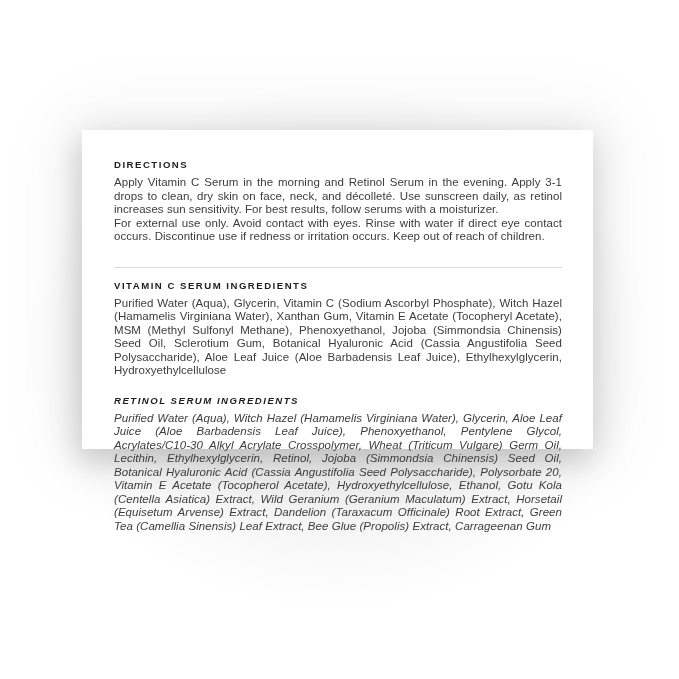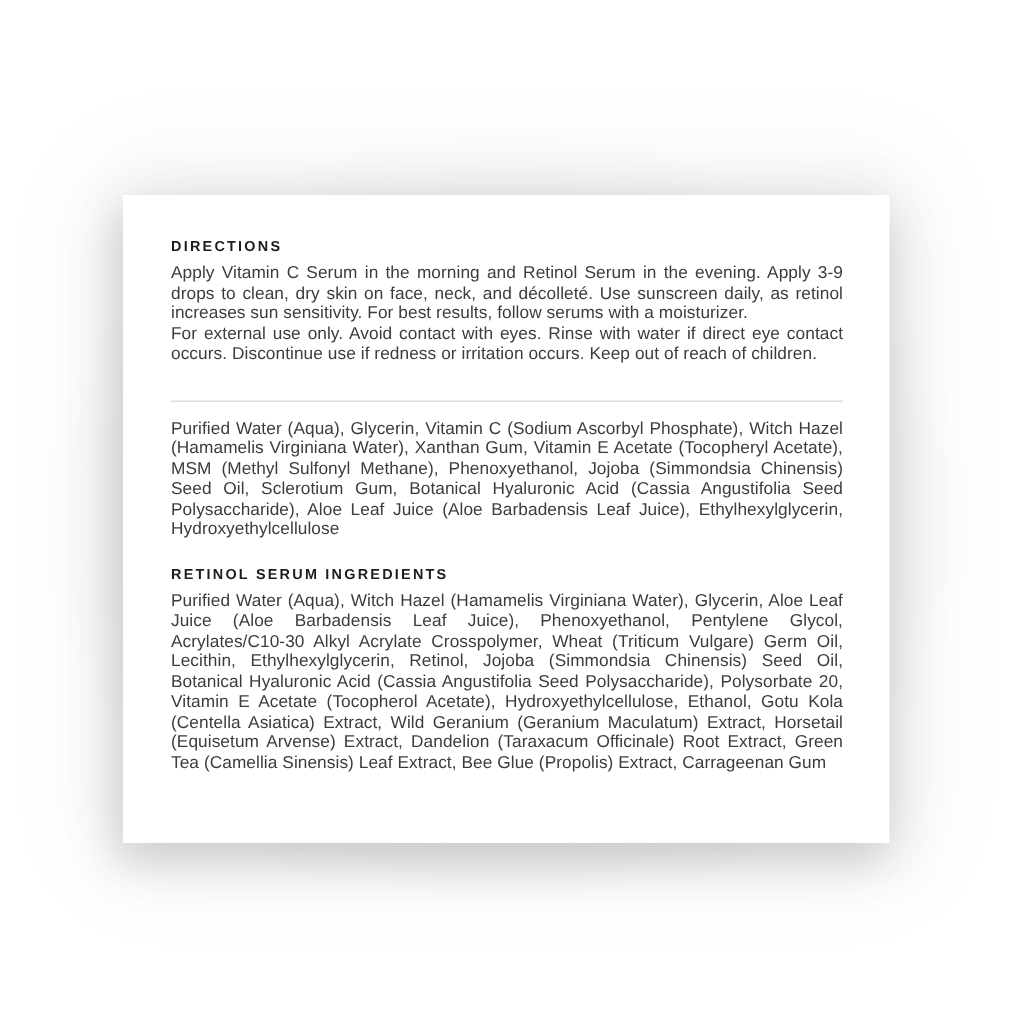--- a/index.html
+++ b/index.html
@@ -16,21 +16,21 @@
     width: 679px;
     height: 679px;
     background: radial-gradient(ellipse 330px 280px at 338px 346px,
                 rgba(0,0,0,0.055) 55%, rgba(0,0,0,0.02) 78%, rgba(0,0,0,0) 95%);
   }
   .card {
     position: absolute;
     left: 82px;
     top: 130px;
     width: 511px;
-    height: 432px;
+    height: 319px;
     box-sizing: border-box;
     background: var(--card-bg, #ffffff);
     padding: 29px 31px 24px 32px;
     box-shadow:
       0 8px 34px 4px rgba(0,0,0,0.13),
       0 0 70px 18px rgba(0,0,0,0.05),
       -6px 14px 22px rgba(0,0,0,0.06);
   }
   .section-heading {
     margin: 0 0 6px 0;
@@ -47,37 +47,38 @@
     color: var(--body-text, #3c3c3c);
     text-align: justify;
   }
   .warning-paragraph { }
   .divider {
     border: none;
     border-top: 1px solid var(--divider, #dcdcdc);
     margin: 23px 0 12px 0;
     height: 0;
   }
-  .section-retinol { margin-top: 17px; }
+  .section-retinol { margin-top: 17px; font-style: italic; }
 </style>
 </head>
 <body>
 
 <div class="scene">
   <div class="card">
 
     <section>
       <h2 class="section-heading">DIRECTIONS</h2>
-      <p class="body-text">Apply Vitamin C Serum in the morning and Retinol Serum in the evening. Apply 3-9 drops to clean, dry skin on face, neck, and décolleté. Use sunscreen daily, as retinol increases sun sensitivity. For best results, follow serums with a moisturizer.</p>
+      <p class="body-text">Apply Vitamin C Serum in the morning and Retinol Serum in the evening. Apply 3-1 drops to clean, dry skin on face, neck, and décolleté. Use sunscreen daily, as retinol increases sun sensitivity. For best results, follow serums with a moisturizer.</p>
       <p class="body-text warning-paragraph">For external use only. Avoid contact with eyes. Rinse with water if direct eye contact occurs. Discontinue use if redness or irritation occurs. Keep out of reach of children.</p>
     </section>
 
     <hr class="divider">
 
     <section>
+      <h2 class="section-heading">VITAMIN C SERUM INGREDIENTS</h2>
       <p class="body-text">Purified Water (Aqua), Glycerin, Vitamin C (Sodium Ascorbyl Phosphate), Witch Hazel (Hamamelis Virginiana Water), Xanthan Gum, Vitamin E Acetate (Tocopheryl Acetate), MSM (Methyl Sulfonyl Methane), Phenoxyethanol, Jojoba (Simmondsia Chinensis) Seed Oil, Sclerotium Gum, Botanical Hyaluronic Acid (Cassia Angustifolia Seed Polysaccharide), Aloe Leaf Juice (Aloe Barbadensis Leaf Juice), Ethylhexylglycerin, Hydroxyethylcellulose</p>
     </section>
 
     <section class="section-retinol">
       <h2 class="section-heading">RETINOL SERUM INGREDIENTS</h2>
       <p class="body-text">Purified Water (Aqua), Witch Hazel (Hamamelis Virginiana Water), Glycerin, Aloe Leaf Juice (Aloe Barbadensis Leaf Juice), Phenoxyethanol, Pentylene Glycol, Acrylates/C10-30 Alkyl Acrylate Crosspolymer, Wheat (Triticum Vulgare) Germ Oil, Lecithin, Ethylhexylglycerin, Retinol, Jojoba (Simmondsia Chinensis) Seed Oil, Botanical Hyaluronic Acid (Cassia Angustifolia Seed Polysaccharide), Polysorbate 20, Vitamin E Acetate (Tocopherol Acetate), Hydroxyethylcellulose, Ethanol, Gotu Kola (Centella Asiatica) Extract, Wild Geranium (Geranium Maculatum) Extract, Horsetail (Equisetum Arvense) Extract, Dandelion (Taraxacum Officinale) Root Extract, Green Tea (Camellia Sinensis) Leaf Extract, Bee Glue (Propolis) Extract, Carrageenan Gum</p>
     </section>
 
   </div>
 </div>

